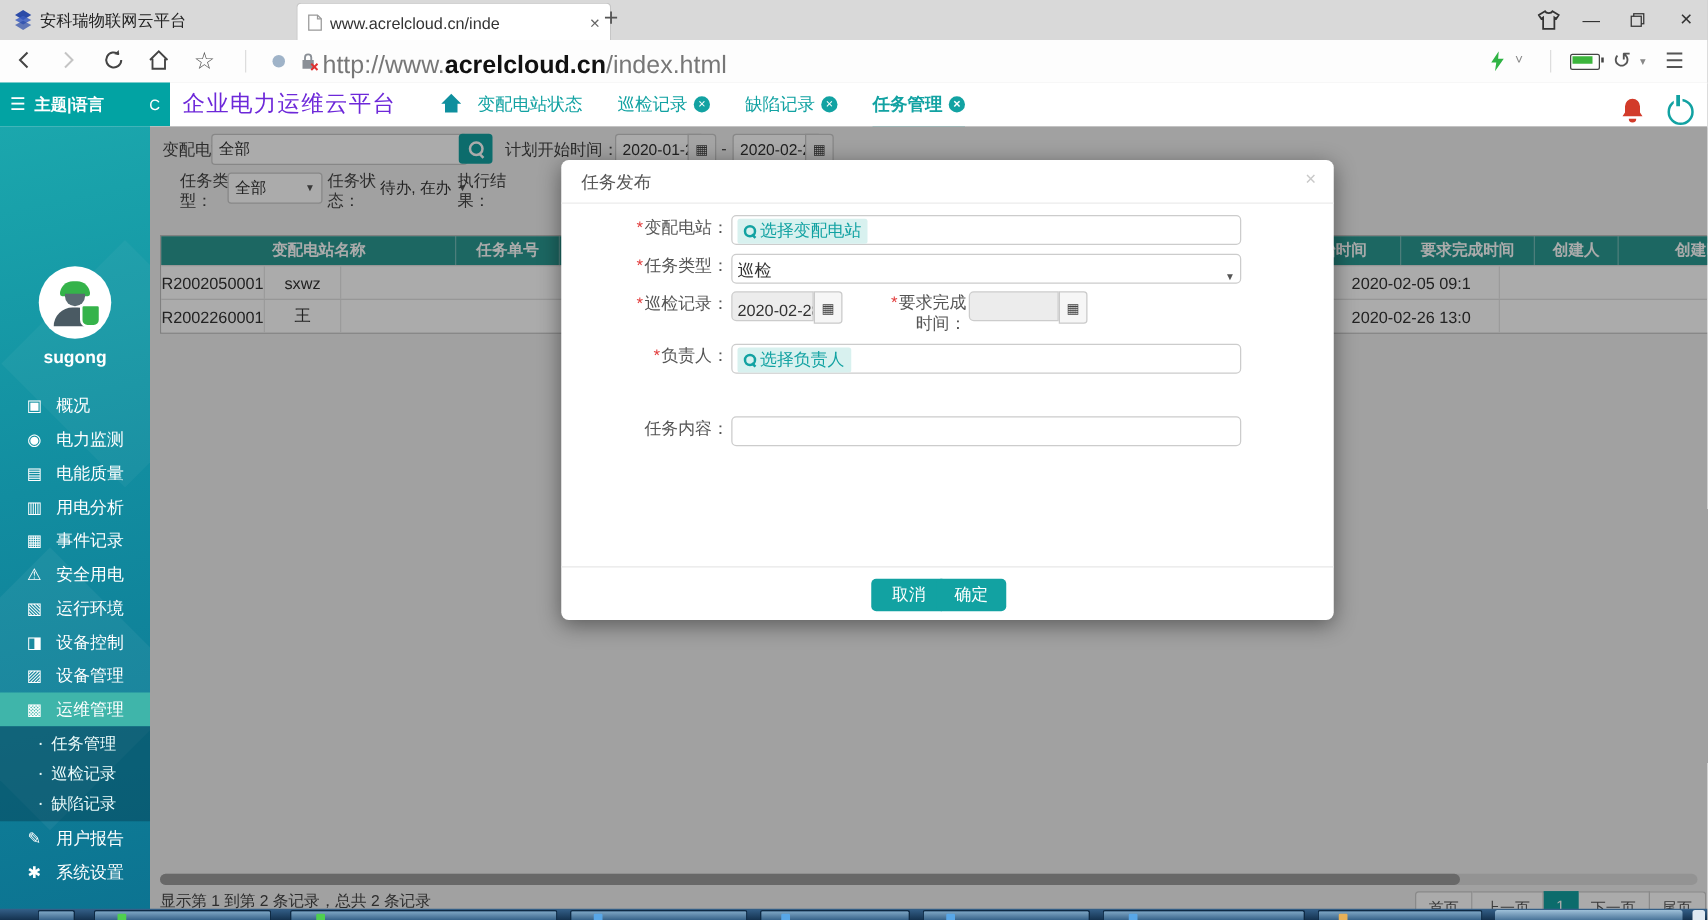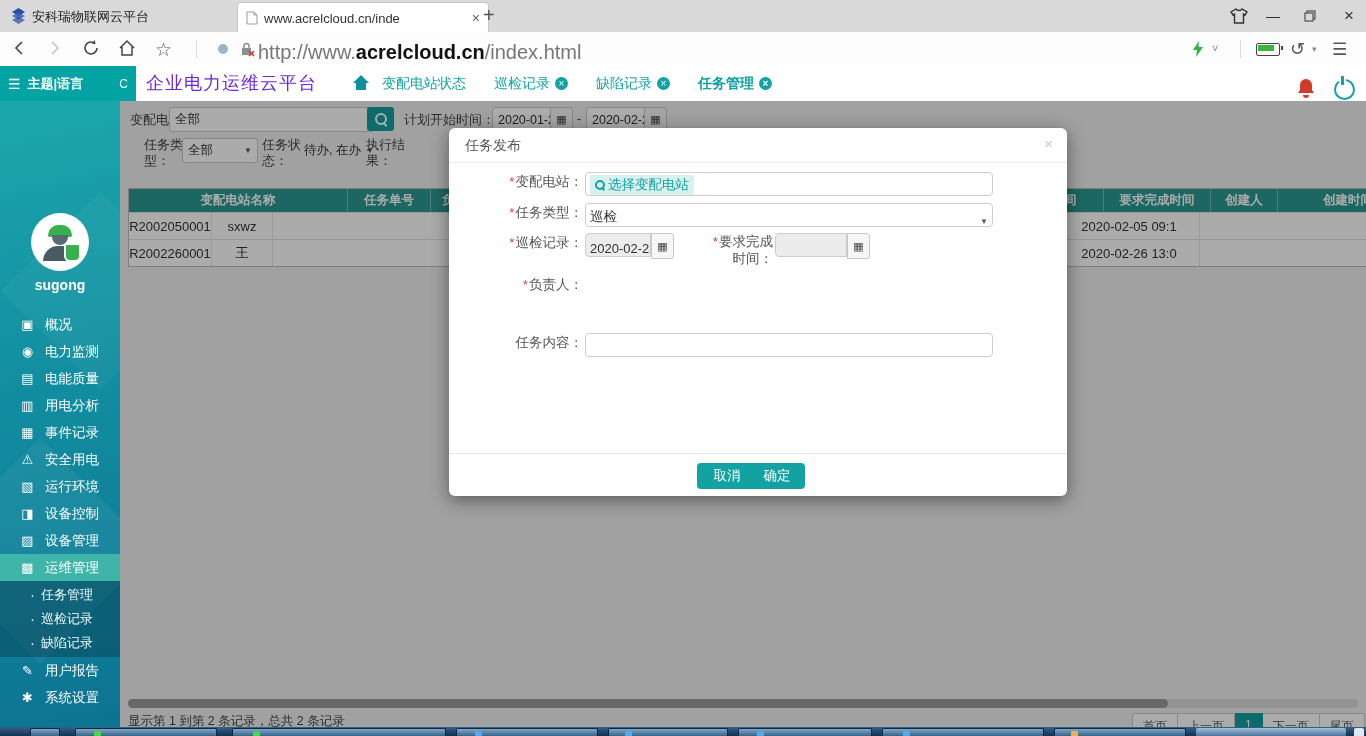--- a/index.html
+++ b/index.html
@@ -303,21 +303,21 @@
   </div>
   <div class="wrapLbl" style="left:142px;top:36px">任务状态：</div>
   <div class="finput" style="left:178px;top:37px;width:70px;border-color:transparent;background:transparent">
     <span>待办, 在办</span>
     <span class="caret">▼</span>
   </div>
   <div class="wrapLbl" style="left:246px;top:36px">执行结果：</div>
 
   <div class="tbl">
     <div class="thead">
-        <div class="th" style="width: 218px;">变配电站名称</div>
+        <div class="th" style="width: 218px; margin-left: 17px;">变配电站名称</div>
         <div class="th" style="width: 82px;">任务单号</div>
         <div class="th" style="width: 60px;">负责人</div>
         <div class="th" style="width: 482px;"></div>
         <div class="th" style="width: 128px;">实际开始时间</div>
         <div class="th" style="width: 106px;">要求完成时间</div>
         <div class="th" style="width: 66px;">创建人</div>
         <div class="th" style="width: 140px;">创建时间</div>
       </div>
     <div>
         <div class="trow">
@@ -382,20 +382,26 @@
     <div class="mctl" style="width:66px;background:#ececec;border-radius:4px 0 0 4px;font-size:13px;color:#333;white-space:nowrap;overflow:hidden">
         <span>2020-02-28</span>
       </div>
     <div class="calbtn" style="left:202px;top:0;height:24px">▦</div>
     <div class="mlabel" style="left:252px;width:72px;font-size:13.5px;line-height:17px"><span class="req">*</span><span>要求完成时间：</span></div>
     <div class="mctl" style="left:326px;width:72px;background:#ececec;border-radius:4px 0 0 4px"></div>
     <div class="calbtn" style="left:398px;top:0;height:24px">▦</div>
   </div>
   <div class="mrow" style="top:147px">
     <div class="mlabel"><span class="req">*</span><span>负责人：</span></div>
+    <div class="mctl">
+      <span class="chip">
+          <span class="mag teal"></span>
+          <span>选择负责人</span>
+        </span>
+    </div>
   </div>
   <div class="mrow" style="top:205px">
     <div class="mlabel"><span>任务内容：</span></div>
     <div class="mctl"></div>
   </div>
 
   <div class="mfoot"></div>
   <div class="mbtn" style="left:248px;width:60px">取消</div>
   <div class="mbtn" style="left:300px;width:56px">确定</div>
 </div>

